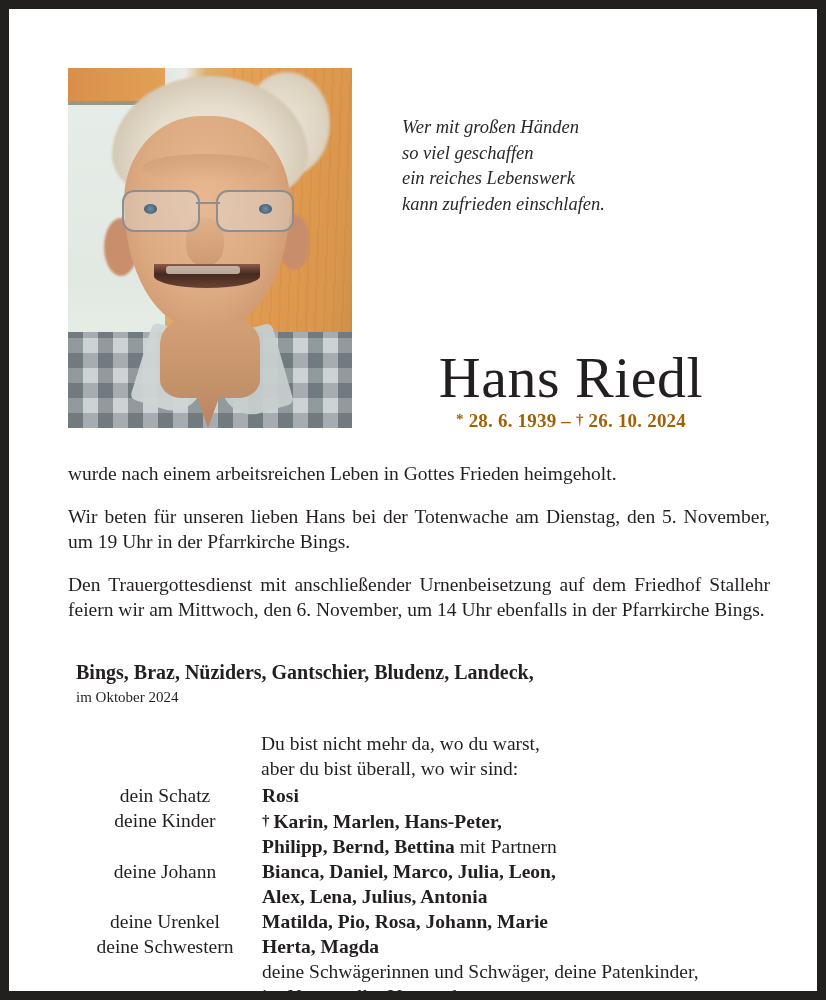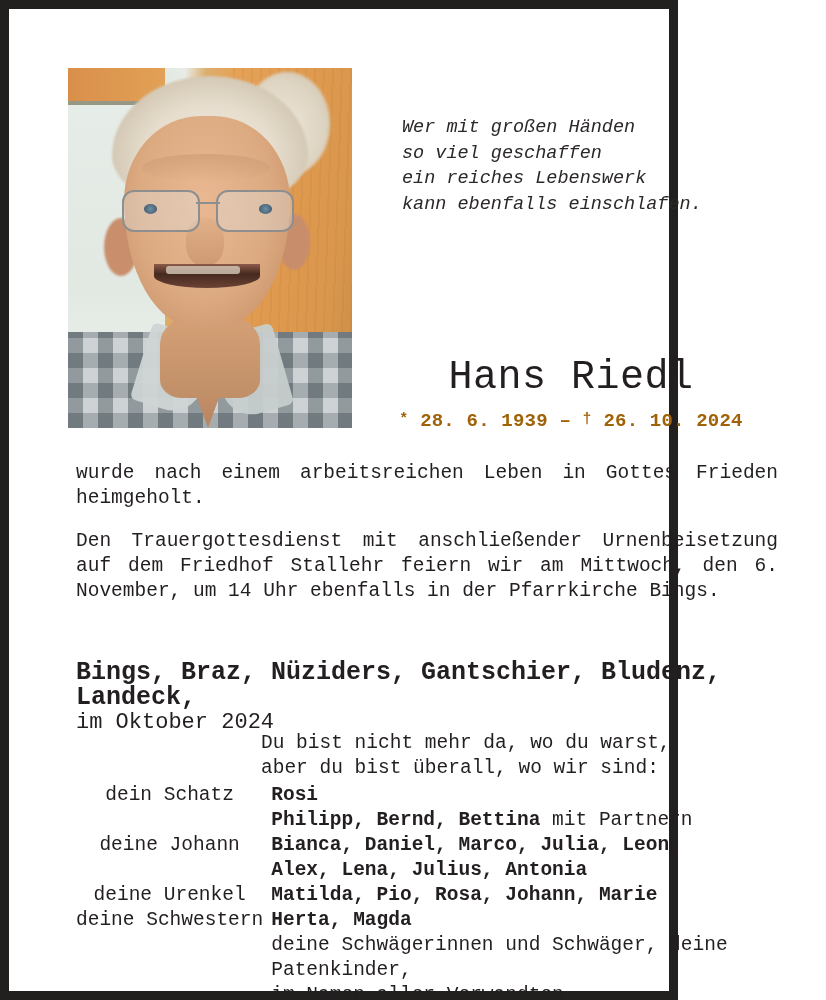--- a/index.html
+++ b/index.html
@@ -10,26 +10,25 @@
   body {
     width: 826px;
     height: 1000px;
     overflow: hidden;
     font-family: "Liberation Serif", "DejaVu Serif", serif;
     color: #231f20;
   }
 
   .notice-frame {
     position: relative;
-    width: 678px;
+    width: 826px;
     height: 1000px;
     box-sizing: border-box;
     border: 9px solid #221f1f;
     background: #ffffff;
-    font-family: Liberation Mono, monospace;
   }
 
   .notice-inner {
     position: relative;
     width: 100%;
     height: 100%;
     box-sizing: border-box;
     background: #ffffff;
   }
 
@@ -240,62 +239,62 @@
 
   
   .name-block {
     position: absolute;
     left: 352px;
     top: 342px;
     width: 420px;
     text-align: center;
   }
   .deceased-name {
-    font-size: 40px;
+    font-size: 58px;
     line-height: 54px;
     letter-spacing: .5px;
     color: #231f20;
   }
   .life-dates {
     margin-top: 5px;
     font-size: 19px;
     font-weight: bold;
     letter-spacing: .2px;
     color: #a16207;
   }
   .life-dates .sym { font-size: 15px; vertical-align: 3px; }
 
   
   .body-text {
     position: absolute;
-    left: 67px;
+    left: 59px;
     top: 452px;
     width: 702px;
   }
   .para {
     font-size: 19.5px;
     line-height: 25px;
     text-align: justify;
     margin: 0 0 18px 0;
   }
   .para.last { margin-bottom: 2px; }
 
   .places {
     position: absolute;
     left: 67px;
     top: 651px;
     width: 702px;
   }
   .places-line {
-    font-size: 25px;
+    font-size: 20px;
     line-height: 25px;
     font-weight: bold;
   }
   .places-date {
-    font-size: 22px;
+    font-size: 15px;
     line-height: 25px;
     font-weight: normal;
   }
 
   
   .family {
     position: absolute;
     left: 67px;
     top: 722px;
     width: 702px;
@@ -365,50 +364,55 @@
         <div class="ph-bridge"></div>
         <div class="ph-eye l"></div>
         <div class="ph-eye r"></div>
       </div>
     </div>
 
     <div class="verse">
       <div>Wer mit großen Händen</div>
       <div>so viel geschaffen</div>
       <div>ein reiches Lebenswerk</div>
-      <div>kann ebenfalls einschlafen.</div>
+      <div>kann zufrieden einschlafen.</div>
     </div>
 
     <div class="name-block">
       <div class="deceased-name">Hans Riedl</div>
       <div class="life-dates"><span class="sym">*</span>&nbsp;<span>28. 6. 1939</span>&nbsp;<span>–</span>&nbsp;<span class="sym">†</span>&nbsp;<span>26. 10. 2024</span></div>
     </div>
 
     <div class="body-text">
       <p class="para">wurde nach einem arbeitsreichen Leben in Gottes Frieden heimgeholt.</p>
+      <p class="para">Wir beten für unseren lieben Hans bei der Totenwache am Dienstag, den 5. November, um 19 Uhr in der Pfarrkirche Bings.</p>
       <p class="para last">Den Trauergottesdienst mit anschließender Urnenbeisetzung auf dem Friedhof Stallehr feiern wir am Mittwoch, den 6. November, um 14 Uhr ebenfalls in der Pfarrkirche Bings.</p>
     </div>
 
     <div class="places">
       <div class="places-line">Bings, Braz, Nüziders, Gantschier, Bludenz, Landeck,</div>
       <div class="places-date">im Oktober 2024</div>
     </div>
 
     <div class="family">
       <div class="fam-intro">
         <div>Du bist nicht mehr da, wo du warst,</div>
         <div>aber du bist überall, wo wir sind:</div>
       </div>
       <table class="fam-table">
         <tbody>
             <tr>
               <td class="fam-label">dein Schatz</td>
               <td class="fam-value">Rosi</td>
             </tr>
             <tr>
+              <td class="fam-label">deine Kinder</td>
+              <td class="fam-value"><span class="cross">†</span> Karin, Marlen, Hans-Peter,</td>
+            </tr>
+            <tr>
               <td class="fam-label"></td>
               <td class="fam-value">Philipp, Bernd, Bettina<span class="reg"> mit Partnern</span></td>
             </tr>
             <tr>
               <td class="fam-label">deine Johann</td>
               <td class="fam-value">Bianca, Daniel, Marco, Julia, Leon,</td>
             </tr>
             <tr>
               <td class="fam-label"></td>
               <td class="fam-value">Alex, Lena, Julius, Antonia</td>

